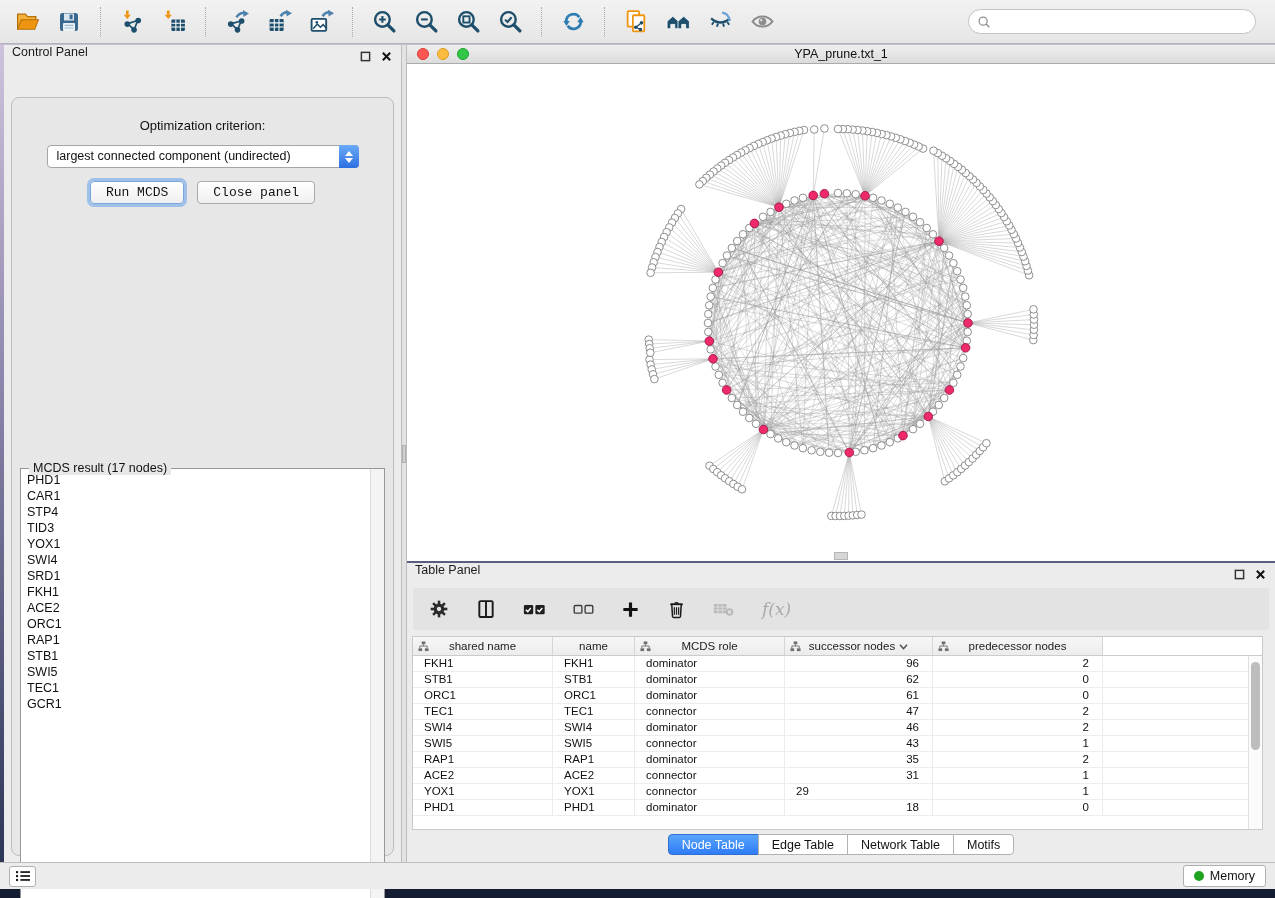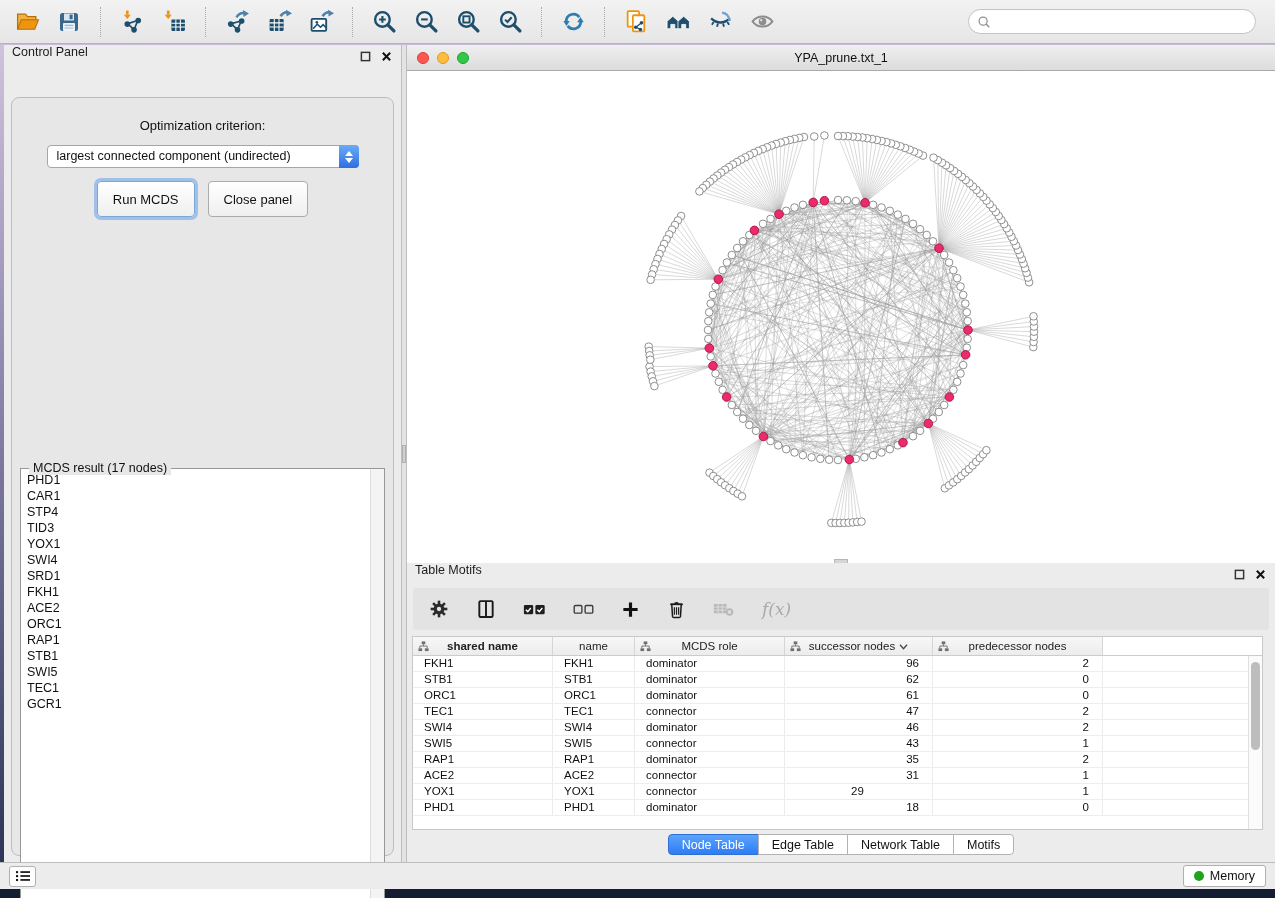--- a/index.html
+++ b/index.html
@@ -56,23 +56,23 @@
     font-size:12.5px; color:#111; line-height:21px; padding-left:9px; cursor:pointer;
   }
   .dd-stepper {
     position:absolute; right:-1px; top:-1px; width:20px; height:23px; border-radius:0 4px 4px 0;
     background:linear-gradient(#6aabf8,#2e6fe2); display:flex; flex-direction:column; align-items:center; justify-content:center; gap:2px;
   }
   .dd-up { width:0; height:0; border-left:4px solid transparent; border-right:4px solid transparent; border-bottom:5px solid #fff; }
   .dd-down { width:0; height:0; border-left:4px solid transparent; border-right:4px solid transparent; border-top:5px solid #fff; }
   .btn-row { display:flex; justify-content:center; gap:13px; margin-top:13px; }
   .btn {
-    font-size:13px; color:#111; padding:3px 15px; height:36px;
+    font-size:13px; color:#111; padding:3px 15px; height:23px;
     background:linear-gradient(#ffffff,#efefef); border:1px solid #ababab; border-radius:4px; cursor:pointer;
-    font-family:Liberation Sans, sans-serif;
+    font-family:Liberation Mono, monospace;
   }
   .btn.focused { box-shadow:0 0 0 3px rgba(110,166,235,.6); border-color:#79a7d9; }
 
   .result-box {
     position:absolute; left:8px; right:8px; top:370px; height:464px;
     background:#fff; border:1px solid #979797;
   }
   .result-legend {
     position:absolute; top:-8px; left:8px; background:#e7e7e7; padding:0 4px; font-size:12.5px; color:#111;
   }
@@ -80,21 +80,21 @@
   .result-item { font-size:12.5px; color:#111; line-height:16px; padding-left:6px; cursor:default; }
   .result-scroll { position:absolute; right:0; top:0; bottom:0; width:14px; background:#f4f4f4; border-left:1px solid #dcdcdc; }
 
   .vsplit { position:absolute; left:401px; top:45px; width:6px; height:817px; background:#e3e3e3;
     border-left:1px solid #bdbdbd; border-right:1px solid #bdbdbd; cursor:col-resize; }
   .vsplit-handle { position:absolute; top:400px; left:0; width:4px; height:18px; background:#cfcfcf; border:1px solid #b0b0b0; }
 
   
   .net-window { position:absolute; left:407px; top:45px; width:868px; height:516px; background:#fff; }
   .net-titlebar {
-    height:26px; background:linear-gradient(#efefef,#dcdcdc); border-bottom:1px solid #ababab;
+    height:19px; background:linear-gradient(#efefef,#dcdcdc); border-bottom:1px solid #ababab;
     display:flex; align-items:center; position:relative;
   }
   .traffic { display:flex; gap:8px; margin-left:10px; }
   .tl { width:12px; height:12px; border-radius:50%; cursor:pointer; }
   .tl.red { background:#fc5753; border:1px solid #dd3c38; }
   .tl.yellow { background:#fdbc40; border:1px solid #de9b23; }
   .tl.green { background:#33c748; border:1px solid #1ea32f; }
   .net-title { position:absolute; left:0; right:0; text-align:center; font-size:12.5px; color:#111; }
   .net-canvas { position:relative; width:100%; height:497px; background:#fff; overflow:hidden; }
   .net-canvas svg { position:absolute; left:0; top:0; }
@@ -1188,21 +1188,21 @@
           <circle cx="306.0" cy="294.8" r="4.3" fill="#ee2a68" stroke="#a31450" stroke-width="0.9"></circle>
           <circle cx="302.3" cy="277.1" r="4.3" fill="#ee2a68" stroke="#a31450" stroke-width="0.9"></circle>
           <circle cx="311.3" cy="208.2" r="4.3" fill="#ee2a68" stroke="#a31450" stroke-width="0.9"></circle>
         </svg>
       <div class="hsplit-handle"></div>
     </div>
   </div>
 
   <div class="table-panel">
     <div class="panel-header">
-      <span class="panel-title">Table Motifs</span>
+      <span class="panel-title">Table Panel</span>
       <span class="panel-hdr-icons">
         <span class="phi">
           <svg width="11" height="11" viewBox="0 0 12 12">
               <rect x="1.5" y="1.5" width="9" height="9" fill="none" stroke="#333" stroke-width="1.6"></rect>
             </svg>
         </span>
         <span class="phi">
           <svg width="11" height="11" viewBox="0 0 12 12">
               <path d="M2 2 L10 10 M10 2 L2 10" stroke="#111" stroke-width="2.2"></path>
             </svg>
@@ -1261,21 +1261,21 @@
           <path d="M1 6.7 h15 M1 10.3 h15 M6 3 v11 M11 3 v11" stroke="#e3e3e3" stroke-width="1"></path>
           <circle cx="19.5" cy="12.5" r="4.5" fill="#b9b9b9"></circle>
           <path d="M17.7 10.7 l3.6 3.6 M21.3 10.7 l-3.6 3.6" stroke="#e3e3e3" stroke-width="1.4"></path>
         </svg>
       </span>
       <span class="tpi fx-label">f(x)</span>
     </div>
 
     <div class="data-table">
       <div class="thead" id="thead-row">
-          <div class="th" style="width: 140px; font-weight: bold;">
+          <div class="th" style="width: 140px;">
             <svg class="colicon" width="11" height="11" viewBox="0 0 12 12">
               <rect x="4" y="0.5" width="4" height="3" fill="#6e6e6e"></rect>
               <path d="M6 3.5 v2 M2 8 v-2.5 h8 V8" fill="none" stroke="#6e6e6e" stroke-width="1"></path>
               <rect x="0.5" y="8" width="4" height="3" fill="#6e6e6e"></rect>
               <rect x="7.5" y="8" width="4" height="3" fill="#6e6e6e"></rect>
             </svg>
             <span>shared name</span>
           </div>
           <div class="th" style="width: 82px;">
             <span>name</span>
@@ -1366,21 +1366,21 @@
             <div class="td" style="width: 140px; text-align: left;">ACE2</div>
             <div class="td" style="width: 82px; text-align: left;">ACE2</div>
             <div class="td" style="width: 150px; text-align: left;">connector</div>
             <div class="td" style="width: 148px; text-align: right;">31</div>
             <div class="td" style="width: 170px; text-align: right;">1</div>
           </div>
           <div class="tr">
             <div class="td" style="width: 140px; text-align: left;">YOX1</div>
             <div class="td" style="width: 82px; text-align: left;">YOX1</div>
             <div class="td" style="width: 150px; text-align: left;">connector</div>
-            <div class="td" style="width: 148px; text-align: center;">29</div>
+            <div class="td" style="width: 148px; text-align: left;">29</div>
             <div class="td" style="width: 170px; text-align: right;">1</div>
           </div>
           <div class="tr">
             <div class="td" style="width: 140px; text-align: left;">PHD1</div>
             <div class="td" style="width: 82px; text-align: left;">PHD1</div>
             <div class="td" style="width: 150px; text-align: left;">dominator</div>
             <div class="td" style="width: 148px; text-align: right;">18</div>
             <div class="td" style="width: 170px; text-align: right;">0</div>
           </div>
         </div>

